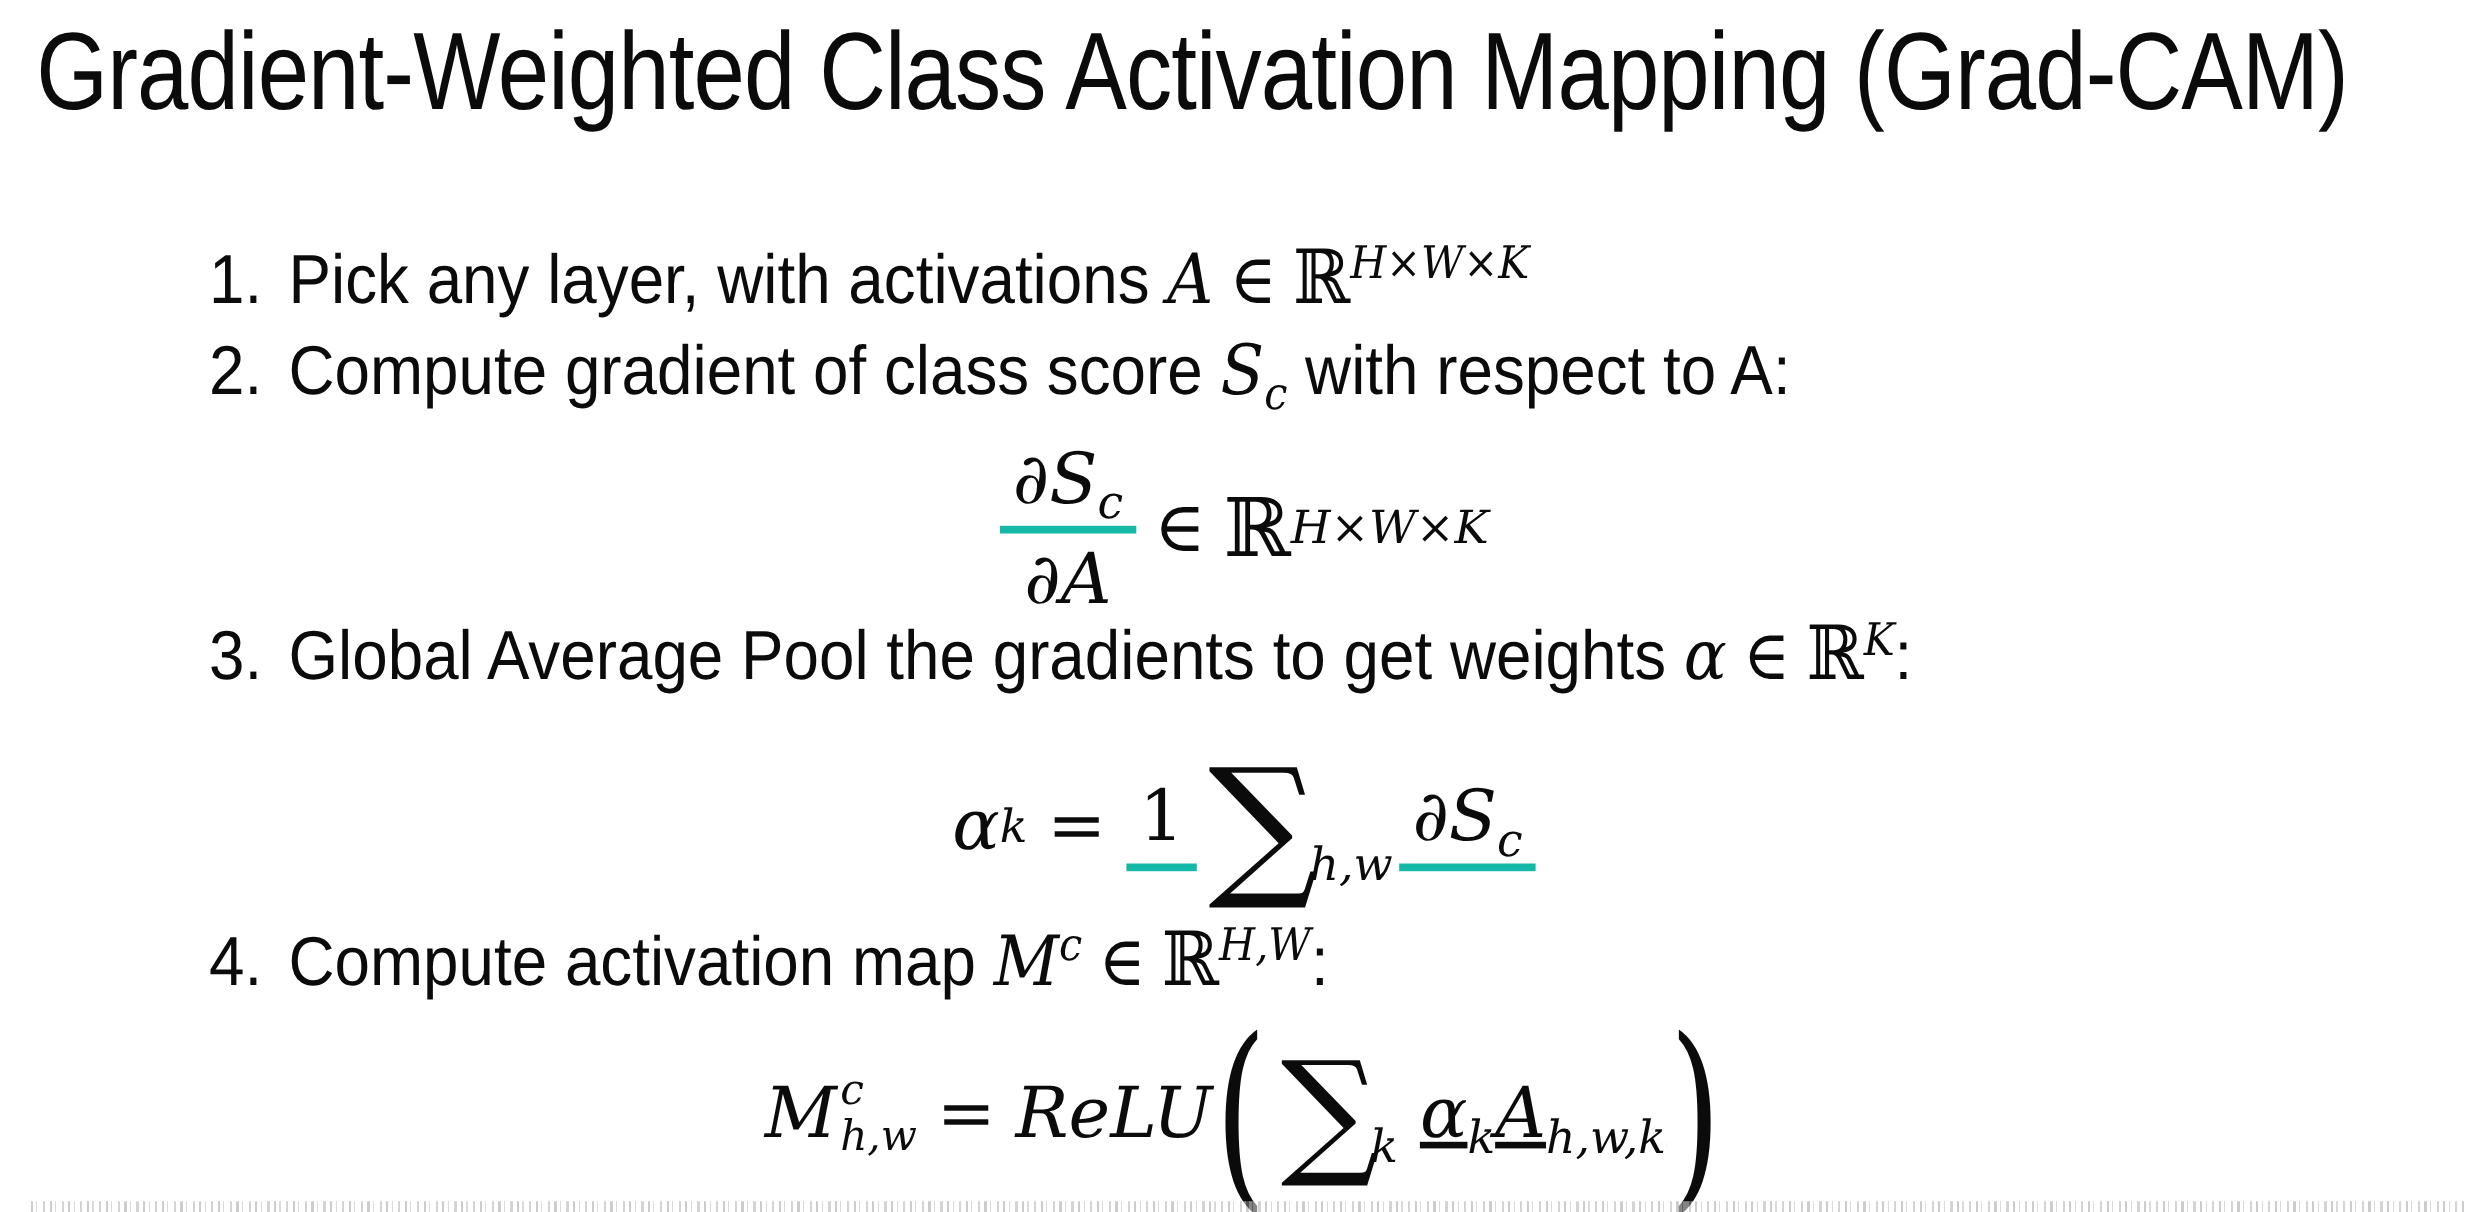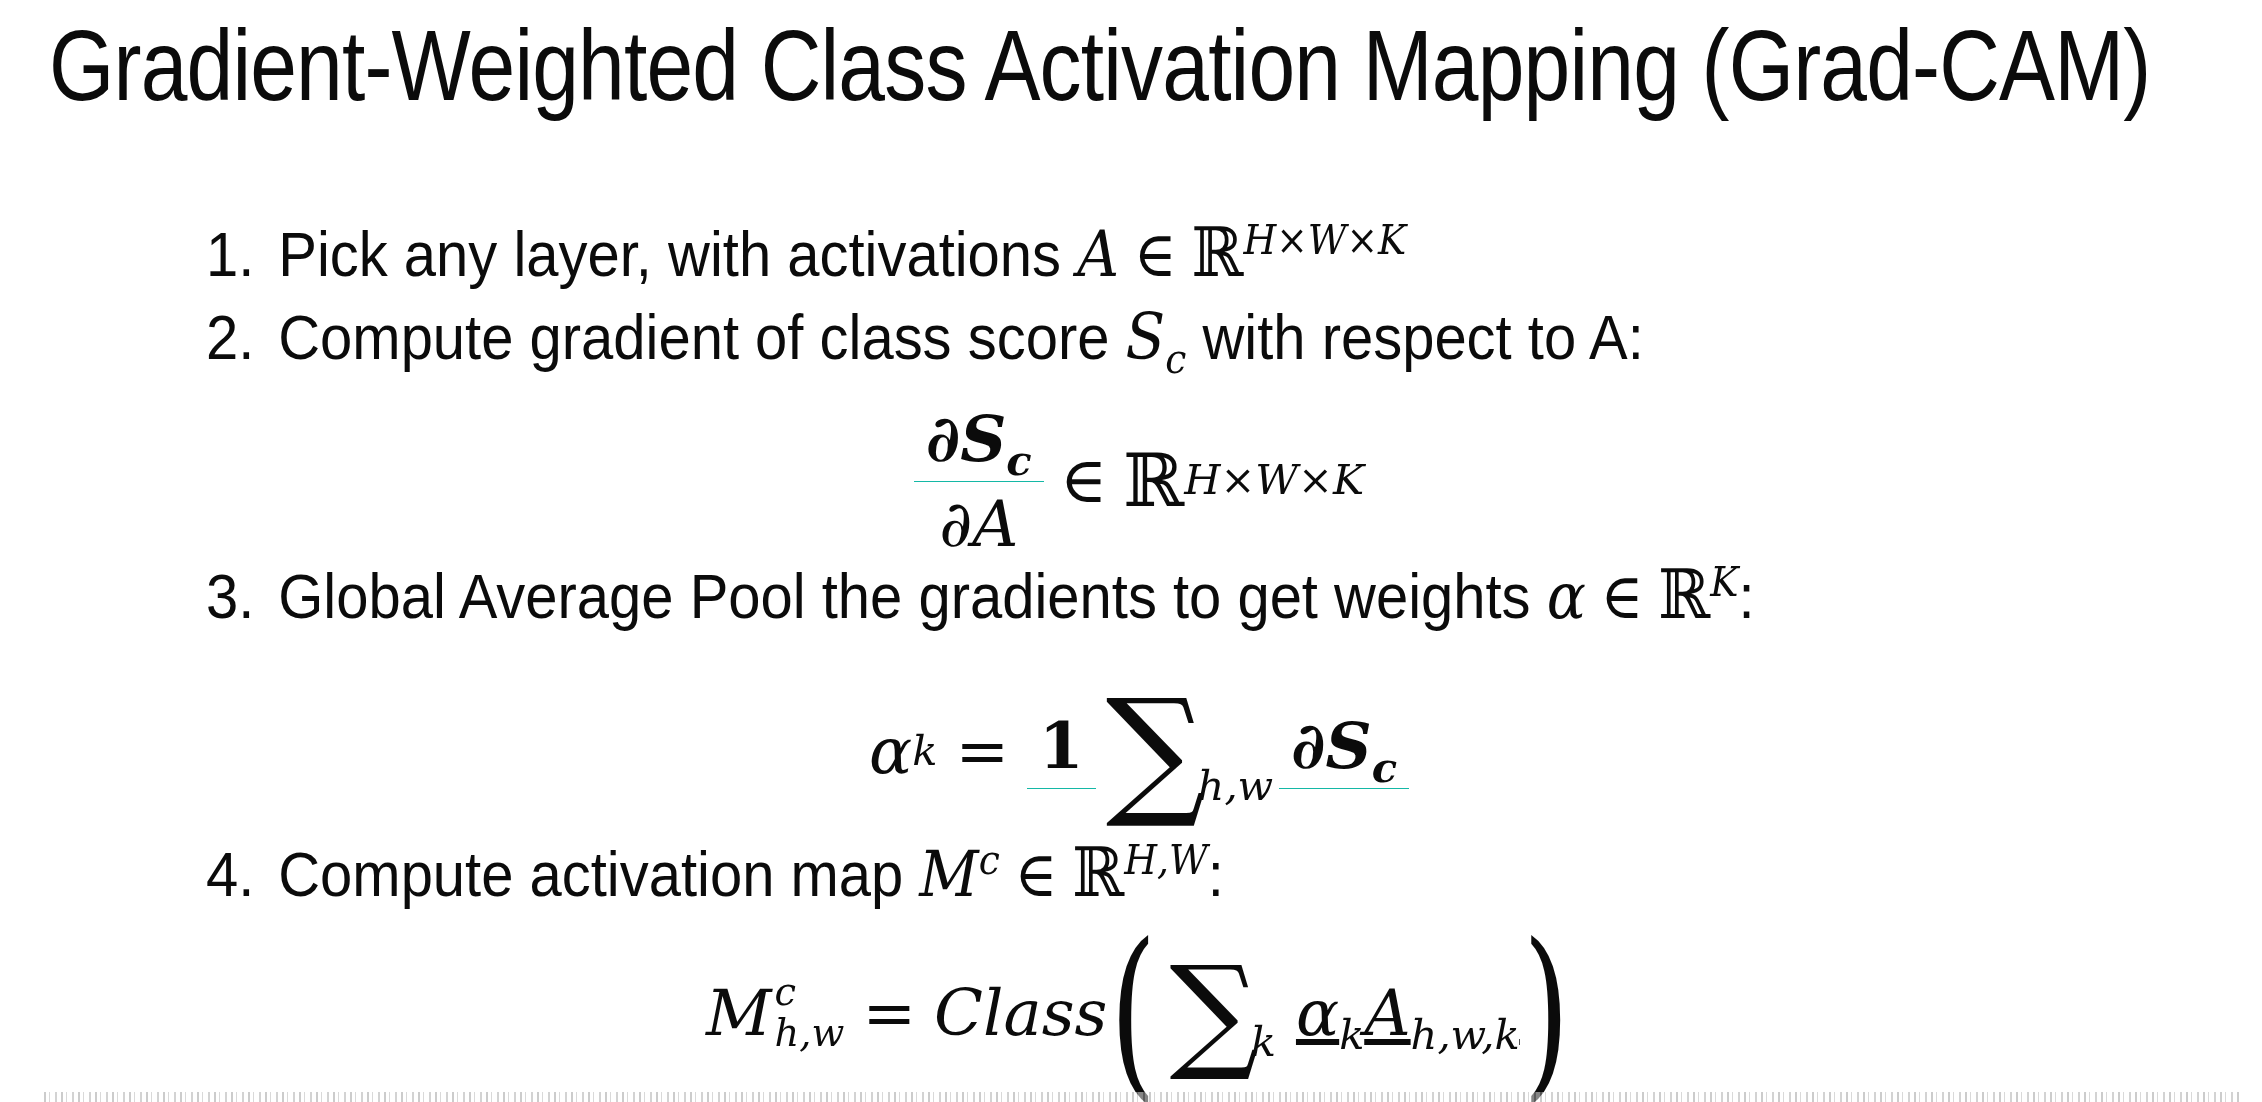--- a/index.html
+++ b/index.html
@@ -4,21 +4,21 @@
 <style>
   html,body { margin:0; padding:0; }
   body {
     width:2262px; height:1102px;
     background:#ffffff;
     color:#0b0b0b;
     font-family:"Liberation Sans","DejaVu Sans",sans-serif;
     position:relative;
     overflow:hidden;
   }
-  .slide { position:absolute; inset:0;margin-left:16px; }
+  .slide { position:absolute; inset:0; }
 
   
   .title {
     position:absolute; left:33px; top:10px;
     font-size:100px; line-height:1.1; letter-spacing:-1px;
     white-space:nowrap;
     transform:scaleX(0.84); transform-origin:0 50%;
   }
 
   
@@ -46,21 +46,21 @@
     position:absolute; left:0; width:100%;
     display:flex; justify-content:center; align-items:center;
     font-size:64px; font-family:"DejaVu Serif","DejaVu Sans",serif;
   }
   #formula-grad  { top:395px; height:170px; }
   #formula-alpha { top:648px; height:205px; }
   #formula-map   { top:935px; height:155px; }
   .formula .bb { font-size:1.15em; }
 
   .frac { display:inline-flex; flex-direction:column; align-items:center; text-align:center; }
-  .frac .fn { border-bottom:1px solid #14b8a6; padding:2px 12px 10px; line-height:1.0;font-weight:bold; }
+  .frac .fn { border-bottom:7px solid #14b8a6; padding:2px 12px 10px; line-height:1.0; }
   .frac .fd { padding:10px 12px 0; line-height:1.0; }
 
   .sumgrp { display:inline-flex; align-items:flex-end; margin:0 6px 0 10px; }
   .sum { font-size:140px; line-height:0.85; font-style:normal; }
   #formula-map .sum { font-size:125px; }
   .ss { font-size:0.65em; margin-left:-8px; margin-bottom:0px; }
 
   .lhs { display:inline-flex; align-items:center; }
   .stack {
     display:inline-flex; flex-direction:column; align-items:flex-start;
@@ -137,21 +137,21 @@
 
   <div class="formula" id="formula-map">
     <span class="lhs">
       <span class="mv">M</span>
       <span class="stack">
         <span class="mv">c</span>
         <span class="mv">h,w</span>
       </span>
     </span>
     <span class="eq">=</span>
-    <span class="mv">Class</span>
+    <span class="mv">ReLU</span>
     <span class="paren">(</span>
     <span class="sumgrp">
       <span class="sum">∑</span>
         <span class="ss mv">k</span>
     </span>
     <span class="inner-sum-gap"><span class="mv">α</span><sub class="mv">k</sub><span class="mv">A</span><sub class="mv">h,w,k</sub></span>
     <span class="paren">)</span>
   </div>
 
   <div class="cropline"></div>

